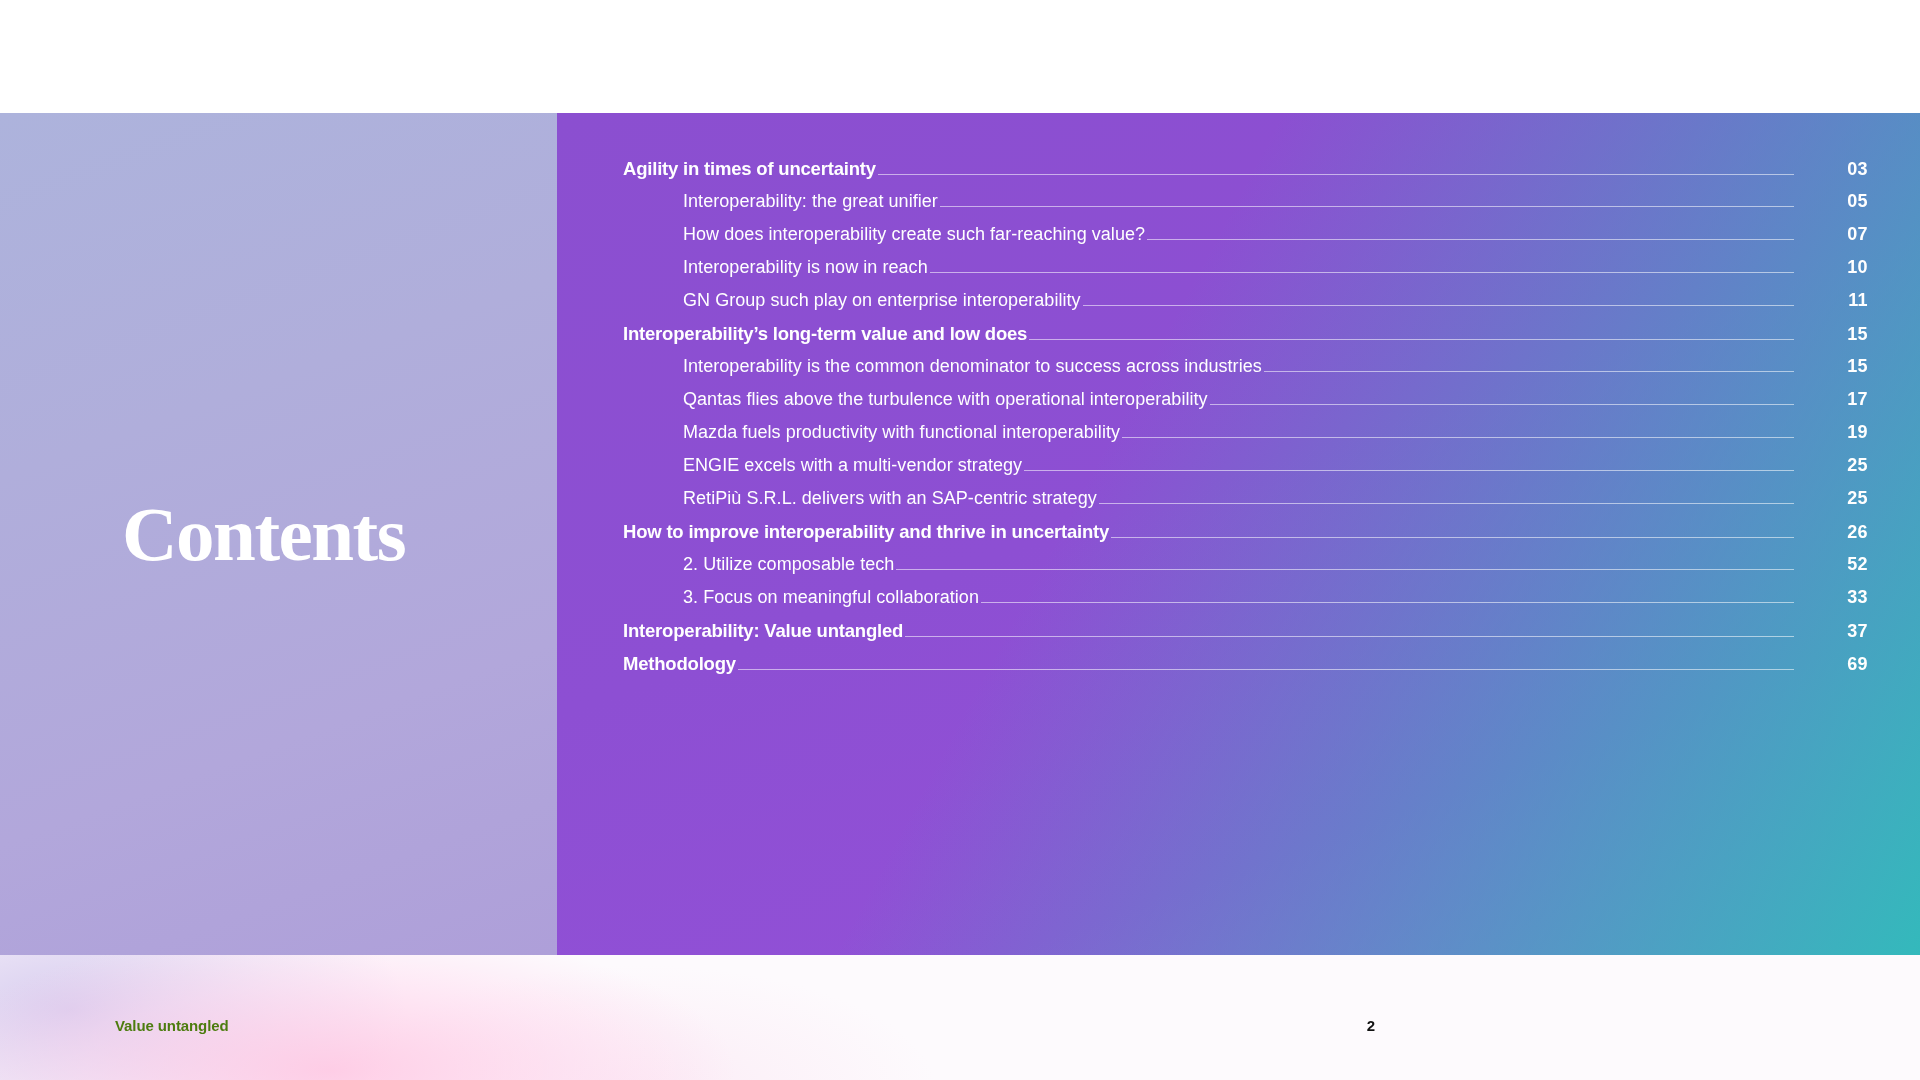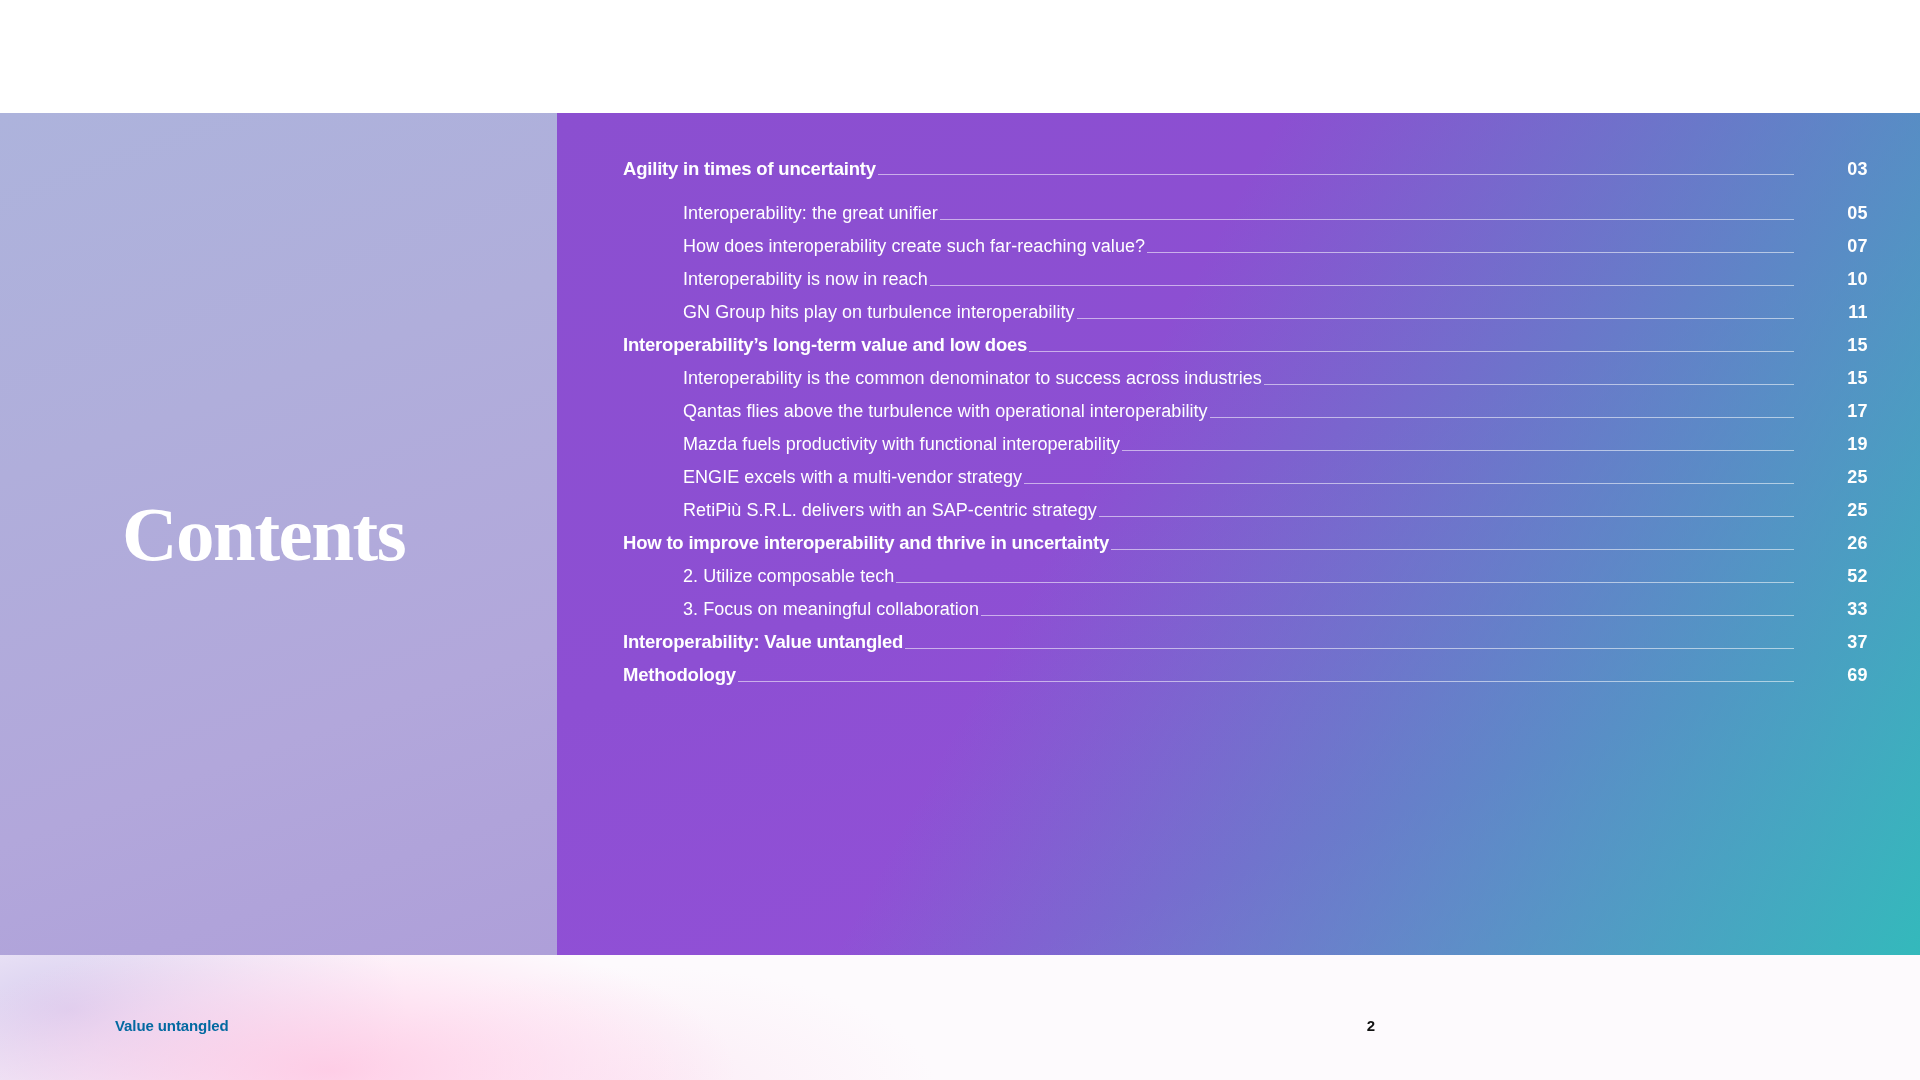--- a/index.html
+++ b/index.html
@@ -64,21 +64,21 @@
     position:absolute;
     left:66px; top:45px;
     width:1245px;
   }
   .toc-row {
     display:flex;
     align-items:baseline;
     height:33px;
     margin-bottom:0;
   }
-  .toc-row + .toc-row { margin-top:0;align-items:flex-end; }
+  .toc-row + .toc-row { margin-top:0; }
 
   .toc-label {
     white-space:nowrap;
     color:#ffffff;
   }
   .toc-row.lvl1 { padding-left:0; }
   .toc-row.lvl1 .toc-label {
     font-size:18.5px;
     font-weight:700;
     letter-spacing:-0.2px;
@@ -107,21 +107,21 @@
     color:#ffffff;
     letter-spacing:0.4px;
   }
 
   
   .footer-left {
     position:absolute;
     left:115px; top:1017px;
     font-size:15px;
     font-weight:700;
-    color:#0369a1;
+    color:#4d7c0f;
     letter-spacing:-0.1px;
   }
   .footer-right {
     position:absolute;
     right:545px; top:1017px;
     font-size:15px;
     font-weight:700;
     color:#111111;
   }
 </style>
@@ -152,21 +152,21 @@
           <span class="toc-label">How does interoperability create such far-reaching value?</span>
           <span class="leader"></span>
           <span class="toc-page">07</span>
         </div>
         <div class="toc-row lvl2">
           <span class="toc-label">Interoperability is now in reach</span>
           <span class="leader"></span>
           <span class="toc-page">10</span>
         </div>
         <div class="toc-row lvl2">
-          <span class="toc-label">GN Group hits play on turbulence interoperability</span>
+          <span class="toc-label">GN Group such play on enterprise interoperability</span>
           <span class="leader"></span>
           <span class="toc-page">11</span>
         </div>
         <div class="toc-row lvl1">
           <span class="toc-label">Interoperability’s long-term value and low does</span>
           <span class="leader"></span>
           <span class="toc-page">15</span>
         </div>
         <div class="toc-row lvl2">
           <span class="toc-label">Interoperability is the common denominator to success across industries</span>

